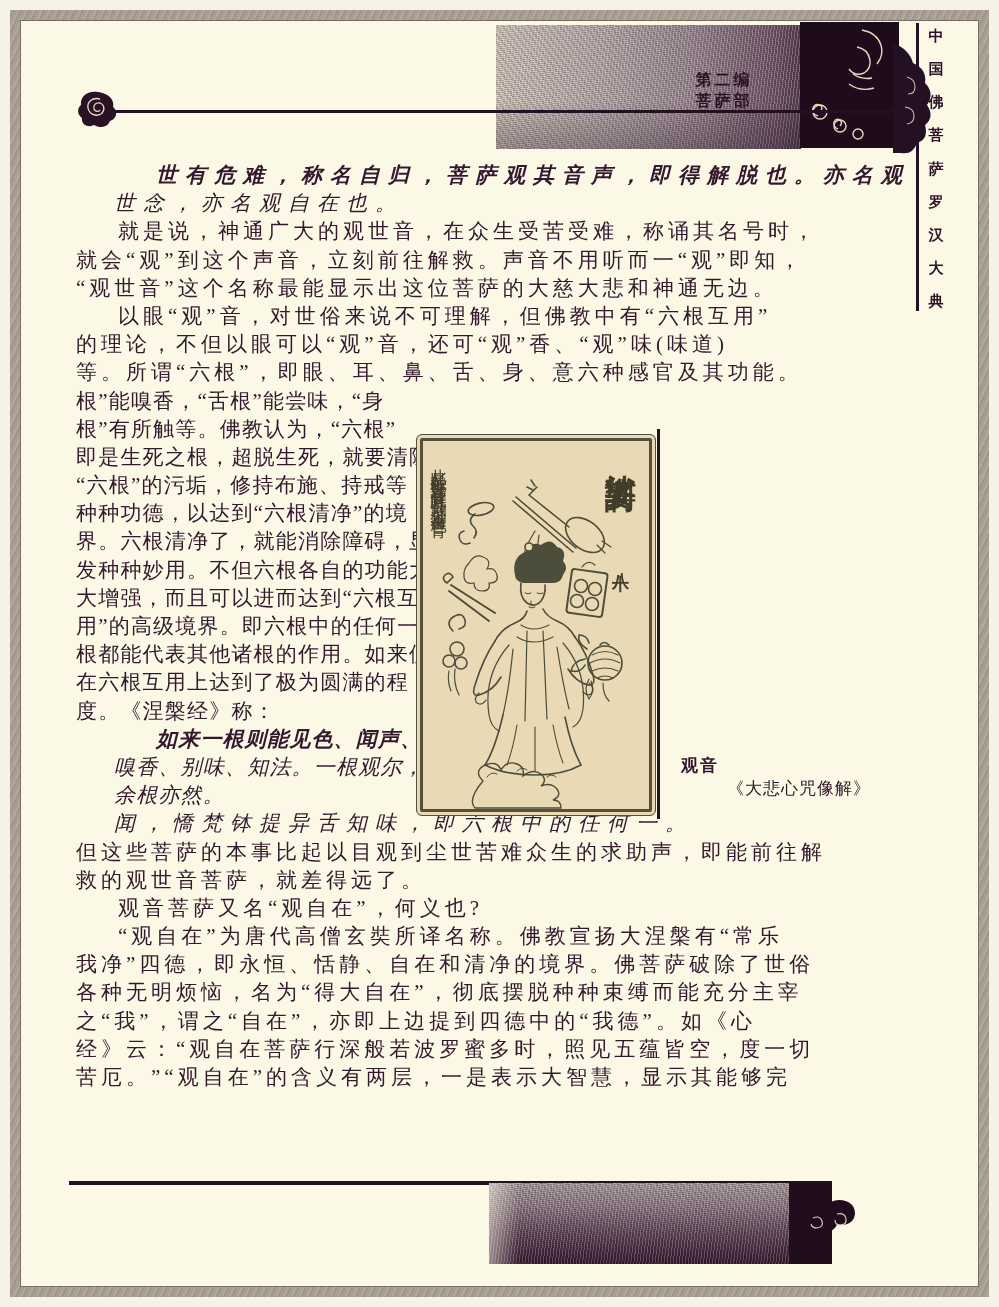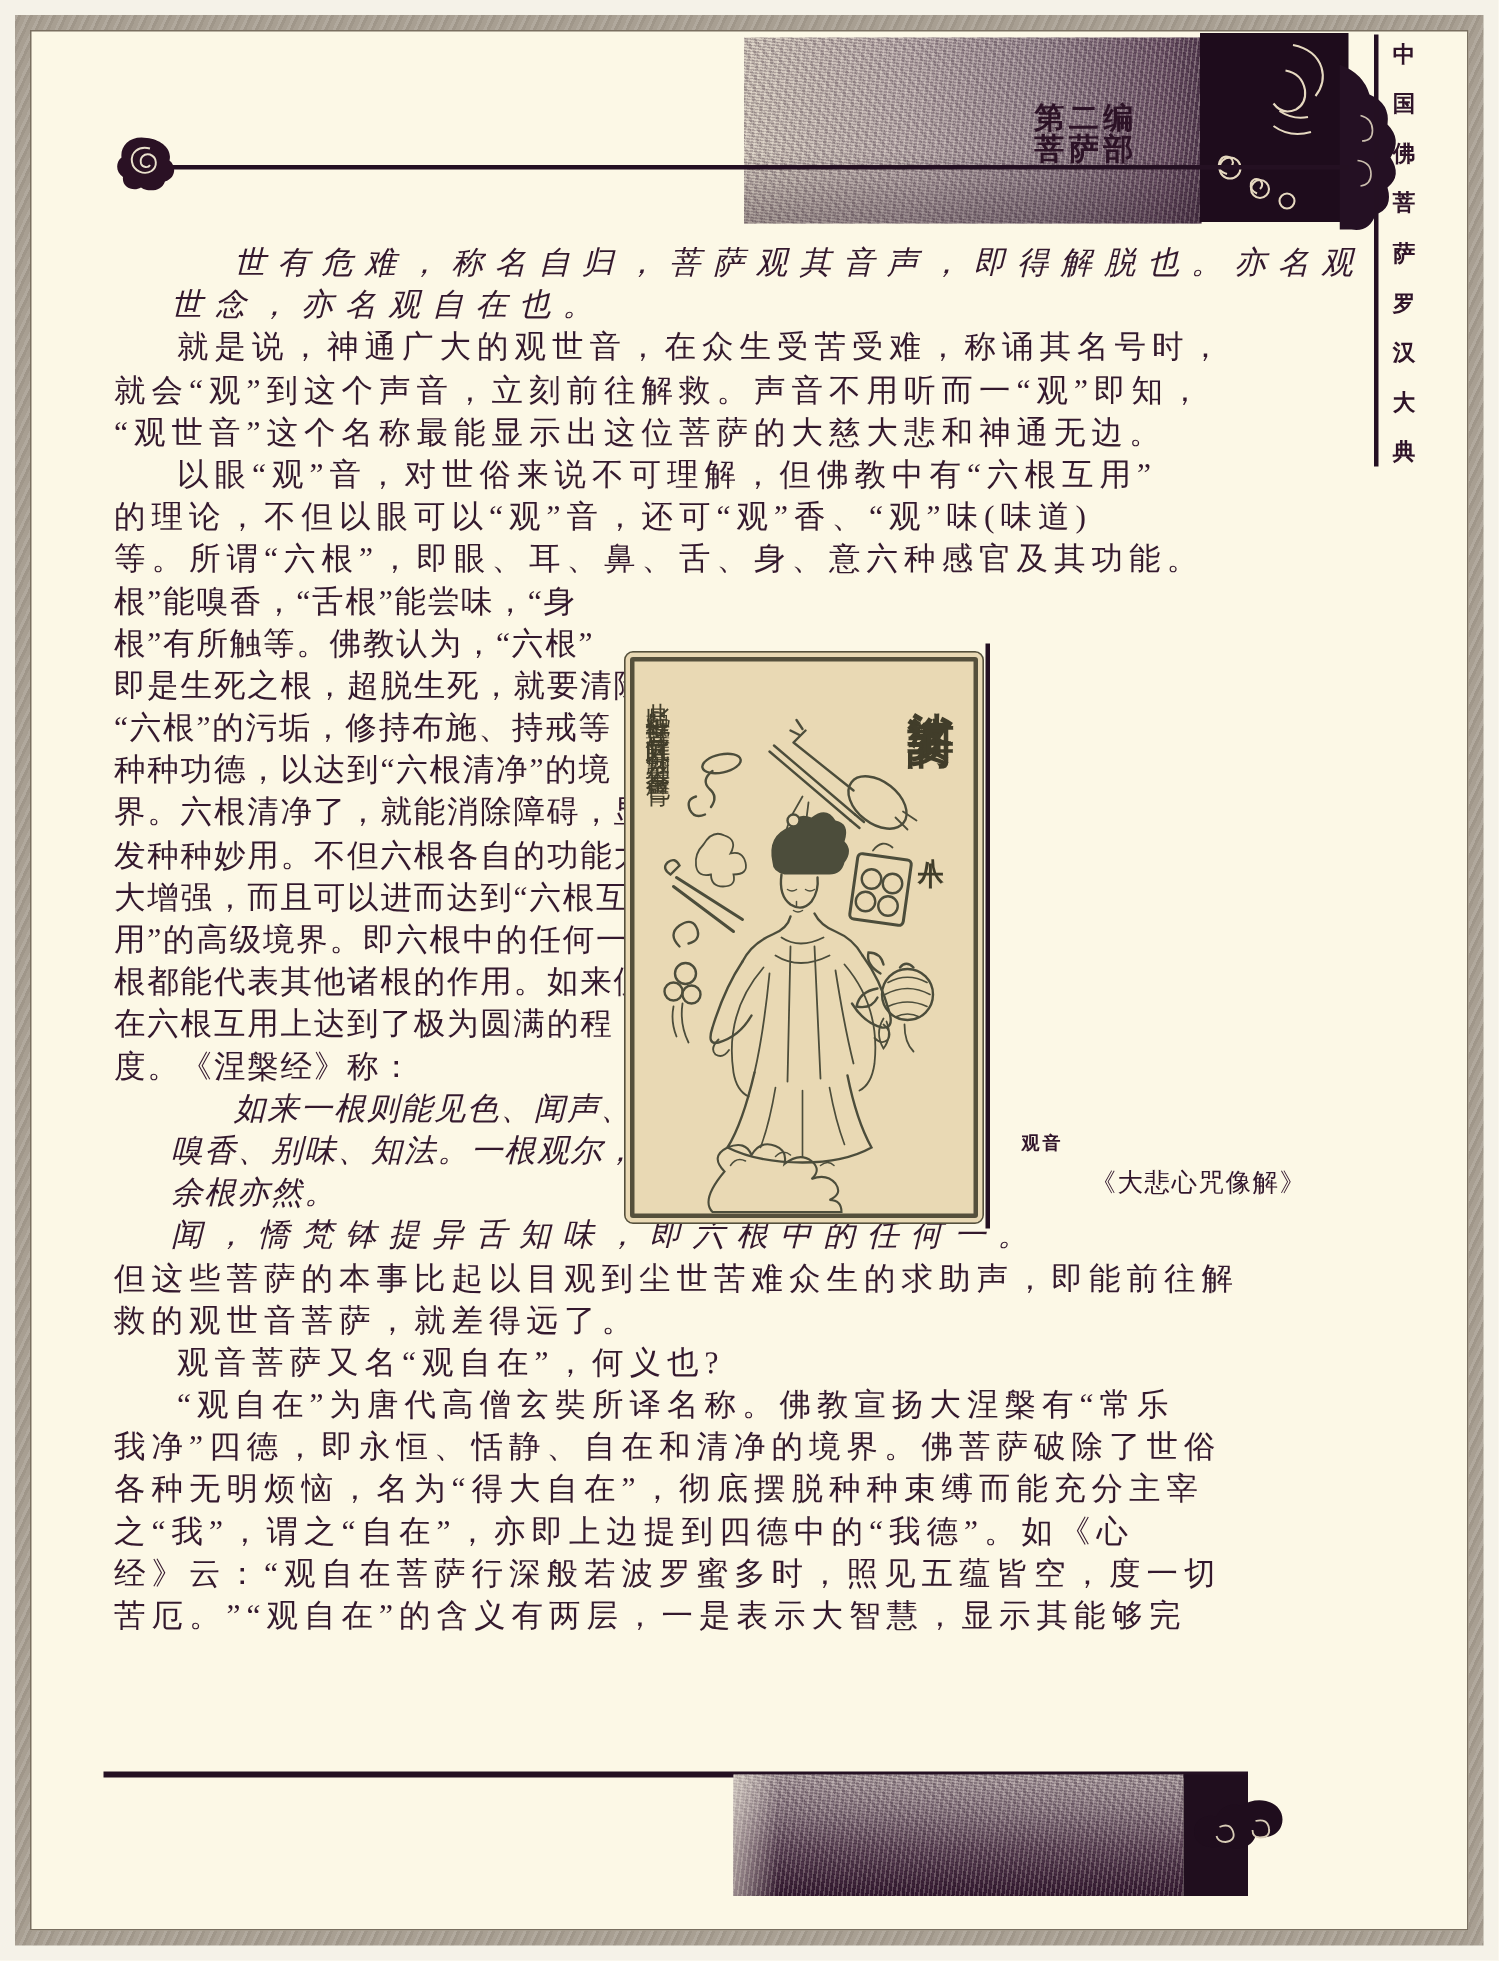--- a/index.html
+++ b/index.html
@@ -12,55 +12,55 @@
   
   .hnoise{position:absolute;left:475px;top:4px;width:305px;height:124px;
     background-image:
       linear-gradient(180deg,rgba(30,12,28,0) 62%,rgba(30,12,28,.28) 100%),
       repeating-linear-gradient(97deg,rgba(250,245,230,.25) 0 1px,transparent 1px 3px),
       repeating-linear-gradient(7deg,rgba(30,12,28,.22) 0 1px,transparent 1px 2px),
       repeating-linear-gradient(52deg,rgba(30,12,28,.14) 0 2px,transparent 2px 5px),
       linear-gradient(90deg,#d6ccc0 0%,#bcaeae 35%,#9a8992 65%,#6e5468 92%,#553d52 100%);}
   .hblack{position:absolute;left:779px;top:1px;width:99px;height:126px;background:#1e0c1c;}
   .chapter{position:absolute;left:648px;top:48px;width:110px;text-align:center;color:#2c1226;
-           font-weight:bold;font-size:20px;line-height:21px;letter-spacing:3px;}
+           font-weight:bold;font-size:16px;line-height:21px;letter-spacing:3px;}
   .hrule{position:absolute;left:70px;top:89px;width:808px;height:3px;background:#241022;}
   .rosette{position:absolute;left:56px;top:68px;}
   .boxfig{position:absolute;left:779px;top:1px;}
   .boxspill{position:absolute;left:872px;top:22px;}
 
   
   .siderule{position:absolute;left:895px;top:2px;width:2.5px;height:288px;background:#241022;}
   .sidechars{position:absolute;left:902px;top:6px;height:284px;width:26px;display:flex;
              flex-direction:column;justify-content:space-between;align-items:center;
              color:#2f1429;font-size:15px;font-weight:bold;}
 
   
   .textcol{position:absolute;left:55px;top:140px;width:828px;font-size:21px;color:#34192e;}
   .ln{height:28.2px;line-height:28.2px;white-space:nowrap;letter-spacing:4px;}
   .nw{letter-spacing:1.2px;}
   .q{font-style:italic;}
   .qw{letter-spacing:8px;}
   .p40{padding-left:42px;}
-  .p78{padding-left:80px;}
+  .p78{padding-left:80px;font-weight:bold;}
   .p36{padding-left:38px;}
 
   
   .card{position:absolute;left:395px;top:413px;width:238px;height:380px;background:#e9d9b4;
         border:1.5px solid #55503c;border-radius:6px;
         box-shadow:inset 0 0 0 3px #e9d9b4, inset 0 0 0 6px #55503c;}
   .card svg{position:absolute;left:0;top:0;}
   .insr{position:absolute;right:14px;top:14px;writing-mode:vertical-rl;font-size:31px;
         letter-spacing:3px;color:#413d2a;font-weight:600;}
   .insrs{position:absolute;right:23px;top:124px;writing-mode:vertical-rl;font-size:17px;
          letter-spacing:2px;color:#413d2a;font-weight:600;}
   .insl{position:absolute;left:10px;top:20px;writing-mode:vertical-rl;font-size:16.5px;
         letter-spacing:3.5px;color:#413d2a;height:340px;}
   .carddiv{position:absolute;left:636px;top:408px;width:2.5px;height:390px;background:#241022;}
-  .cap1{position:absolute;left:660px;top:733px;font-size:12px;font-weight:600;color:#31152b;letter-spacing:2px;}
+  .cap1{position:absolute;left:660px;top:733px;font-size:17px;font-weight:600;color:#31152b;letter-spacing:2px;}
   .cap2{position:absolute;left:706px;top:756px;font-size:17px;color:#31152b;letter-spacing:1px;}
 
   
   .frule{position:absolute;left:48px;top:1160px;width:763px;height:3.5px;background:#241022;}
   .fnoise{position:absolute;left:468px;top:1162px;width:300px;height:81px;
     background-image:
       linear-gradient(90deg,rgba(252,248,230,.5) 0%,rgba(252,248,230,0) 10%),
       repeating-linear-gradient(97deg,rgba(250,245,230,.22) 0 1px,transparent 1px 3px),
       repeating-linear-gradient(7deg,rgba(30,12,28,.25) 0 1px,transparent 1px 2px),
       repeating-linear-gradient(52deg,rgba(30,12,28,.16) 0 2px,transparent 2px 5px),

